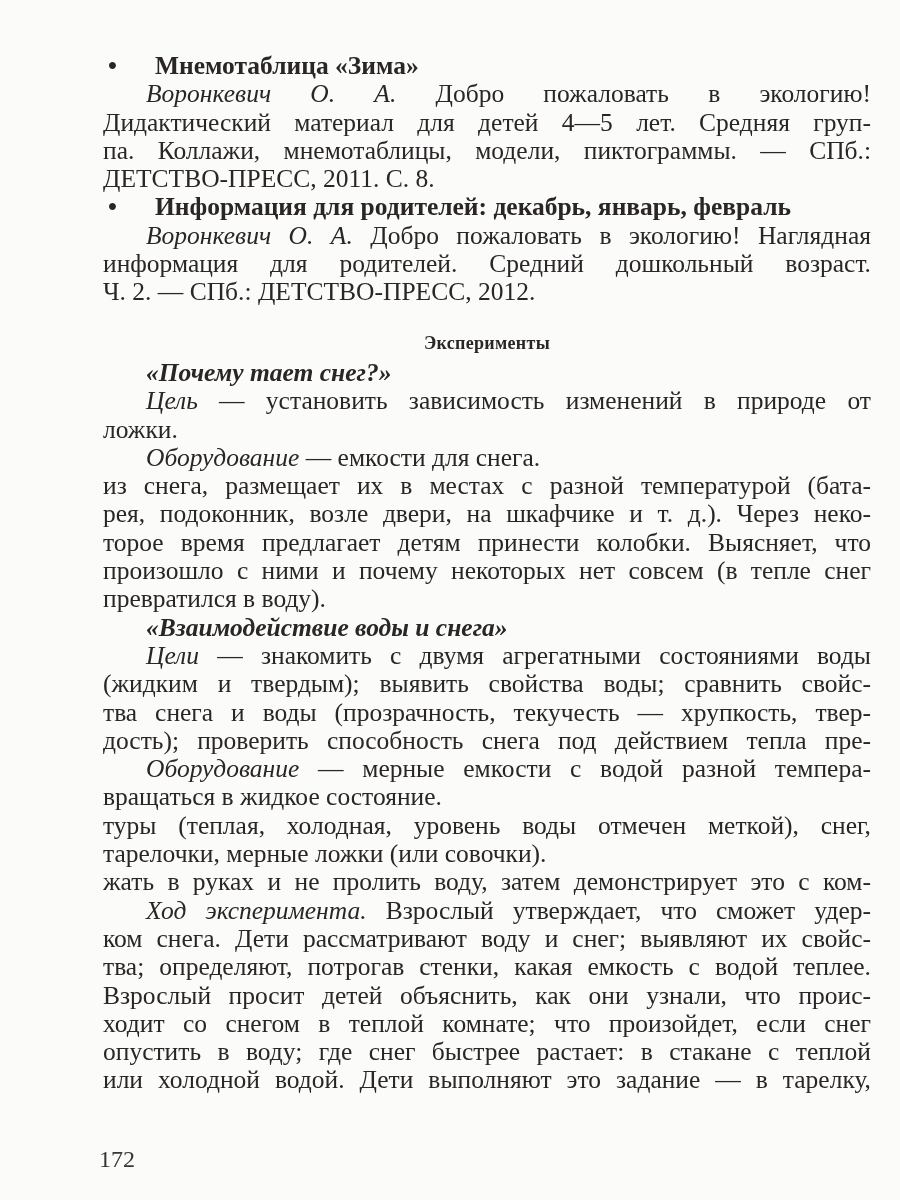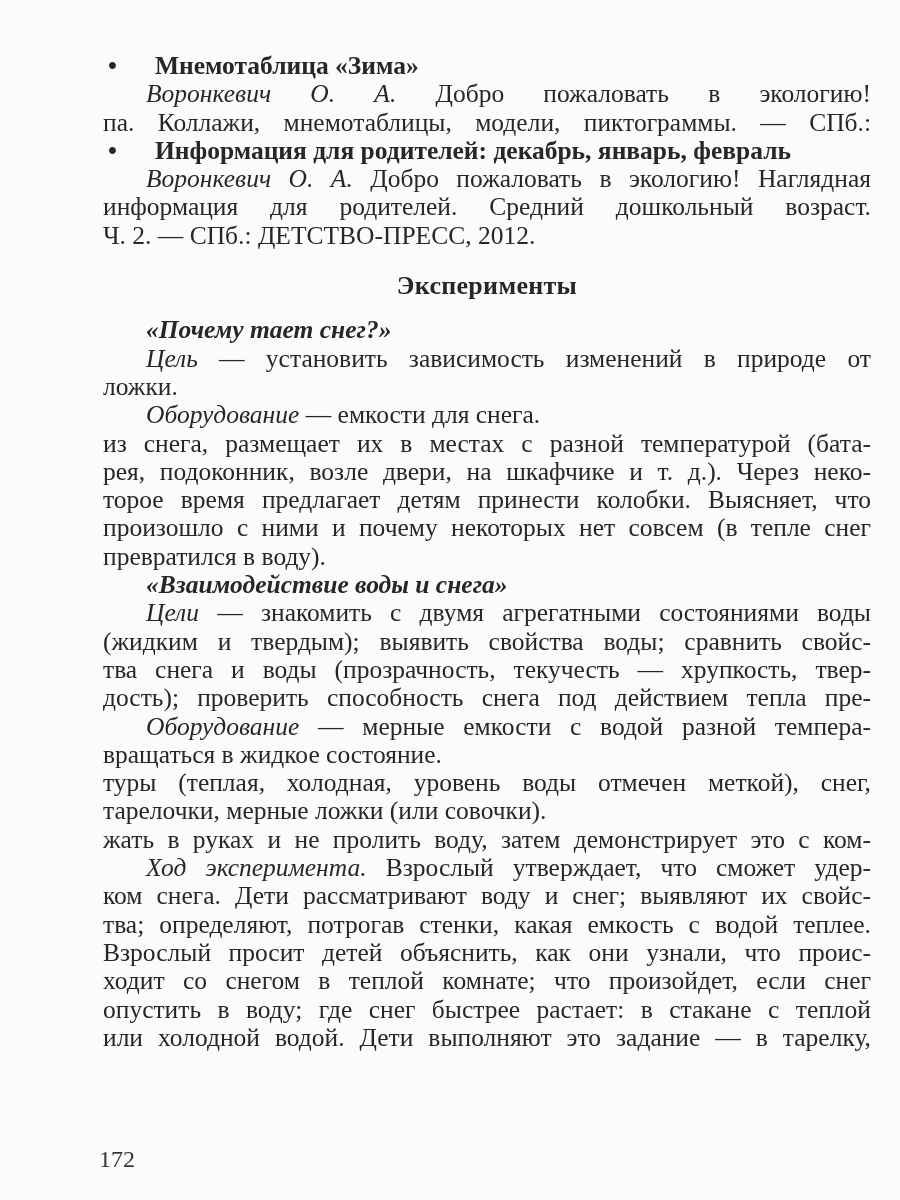--- a/index.html
+++ b/index.html
@@ -25,44 +25,46 @@
     .i { font-style: italic; }
     .bi { font-weight: bold; font-style: italic; }
     .bullet-line { position: relative; padding-left: 52px; }
     .bullet {
       position: absolute; left: 5px; top: 0;
       font-weight: bold;
     }
     .heading {
       text-align: center;
       font-weight: bold;
-      font-size: 26px;
+      font-size: 18px;
       margin-top: 22px;
-      margin-bottom: 16px;
+      margin-bottom: 2px;
       letter-spacing: 0.3px;
     }
     .page-number {
       position: absolute;
       left: 99px; top: 1146px;
       font-size: 24px;
       color: #3a3537;
     }
   </style>
 </head>
 <body>
 
 <div class="page">
 
   <div>
     <span class="line bullet-line b">
       <span class="bullet">•</span>
       <span>Мнемотаблица «Зима»</span>
     </span>
     <span class="line just ind"><span class="i">Воронкевич О. А.</span><span> Добро пожаловать в экологию!</span></span>
+    <span class="line just">Дидактический материал для детей 4—5 лет. Средняя груп-</span>
     <span class="line just">па. Коллажи, мнемотаблицы, модели, пиктограммы. — СПб.:</span>
+    <span class="line">ДЕТСТВО-ПРЕСС, 2011. С. 8.</span>
   </div>
 
   <div>
     <span class="line bullet-line b">
       <span class="bullet">•</span>
       <span>Информация для родителей: декабрь, январь, февраль</span>
     </span>
     <span class="line just ind"><span class="i">Воронкевич О. А.</span><span> Добро пожаловать в экологию! Наглядная</span></span>
     <span class="line just">информация для родителей. Средний дошкольный возраст.</span>
     <span class="line">Ч. 2. — СПб.: ДЕТСТВО-ПРЕСС, 2012.</span>

